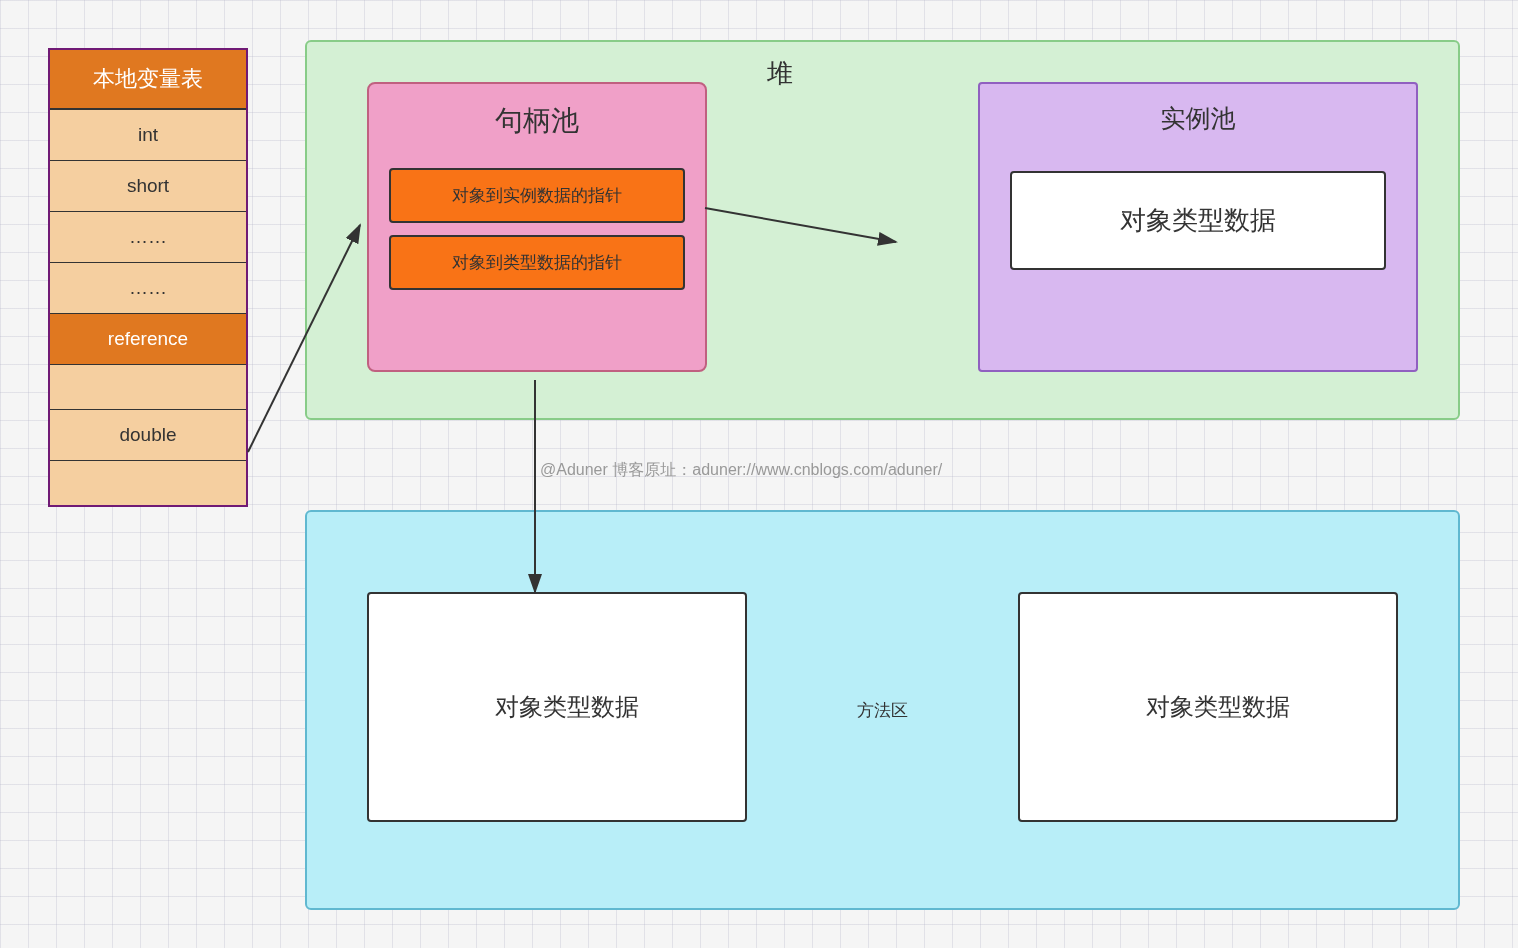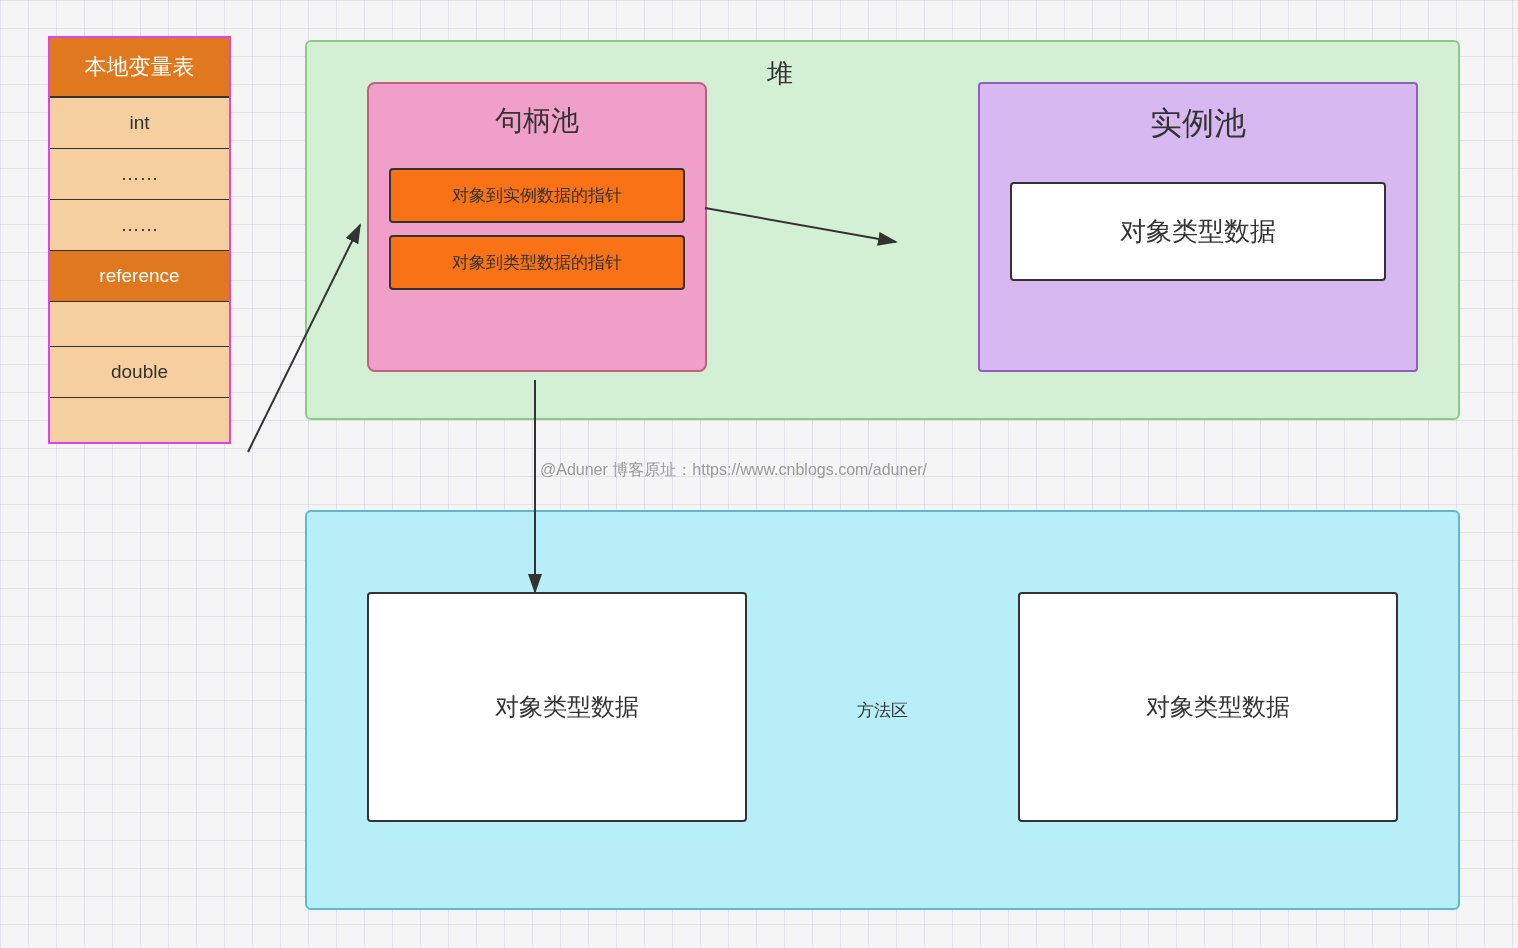--- a/index.html
+++ b/index.html
@@ -21,23 +21,23 @@
       top: 20px;
       left: 20px;
       width: 1478px;
       height: 910px;
     }
 
     
     .local-var-table {
       position: absolute;
       left: 28px;
-      top: 16px;
-      width: 183px;
-      border: 2px solid #d946ef;
+      top: 28px;
+      width: 200px;
+      border: 2px solid #701a75;
       background: transparent;
     }
 
     .local-var-header {
       background-color: #e07820;
       color: #fff;
       text-align: center;
       font-size: 22px;
       padding: 14px 8px;
       border-bottom: 2px solid #333;
@@ -120,21 +120,21 @@
       top: 40px;
       width: 440px;
       height: 290px;
       background-color: #d8b8f0;
       border: 2px solid #9060c0;
       border-radius: 4px;
     }
 
     .instance-pool-title {
       text-align: center;
-      font-size: 32px;
+      font-size: 25px;
       padding: 18px 0 16px 0;
       color: #333;
     }
 
     .instance-pool-item {
       margin: 20px 30px;
       background-color: #fff;
       border: 2px solid #333;
       border-radius: 4px;
       text-align: center;
@@ -216,20 +216,21 @@
     }
   </style>
 </head>
 <body>
 
 <div class="diagram-container">
 
   <div class="local-var-table">
     <div class="local-var-header">本地变量表</div>
     <div class="local-var-row">int</div>
+    <div class="local-var-row">short</div>
     <div class="local-var-row">……</div>
     <div class="local-var-row">……</div>
     <div class="local-var-row highlight">reference</div>
     <div class="local-var-row" style="padding:22px 8px;"></div>
     <div class="local-var-row">double</div>
     <div class="local-var-row" style="padding:22px 8px;"></div>
   </div>
 
   <div class="heap-area">
     <div class="heap-label">堆</div>
@@ -249,21 +250,21 @@
   <div class="method-area">
     <div class="method-area-label">方法区</div>
     <div class="method-box method-box-left">
       <span>对象类型数据</span>
     </div>
     <div class="method-box method-box-right">
       <span>对象类型数据</span>
     </div>
   </div>
 
-  <div class="watermark">@Aduner 博客原址：https://www.cnblogs.com/aduner/</div>
+  <div class="watermark">@Aduner 博客原址：aduner://www.cnblogs.com/aduner/</div>
 
   <svg class="arrows-svg" xmlns="http://www.w3.org/2000/svg">
     <defs>
       <marker id="arrowhead" markerWidth="10" markerHeight="7" refX="9" refY="3.5" orient="auto">
         <polygon points="0 0, 10 3.5, 0 7" fill="#333"></polygon>
       </marker>
     </defs>
 
     <line x1="228" y1="432" x2="340" y2="205" stroke="#333" stroke-width="2" marker-end="url(#arrowhead)"></line>
 

